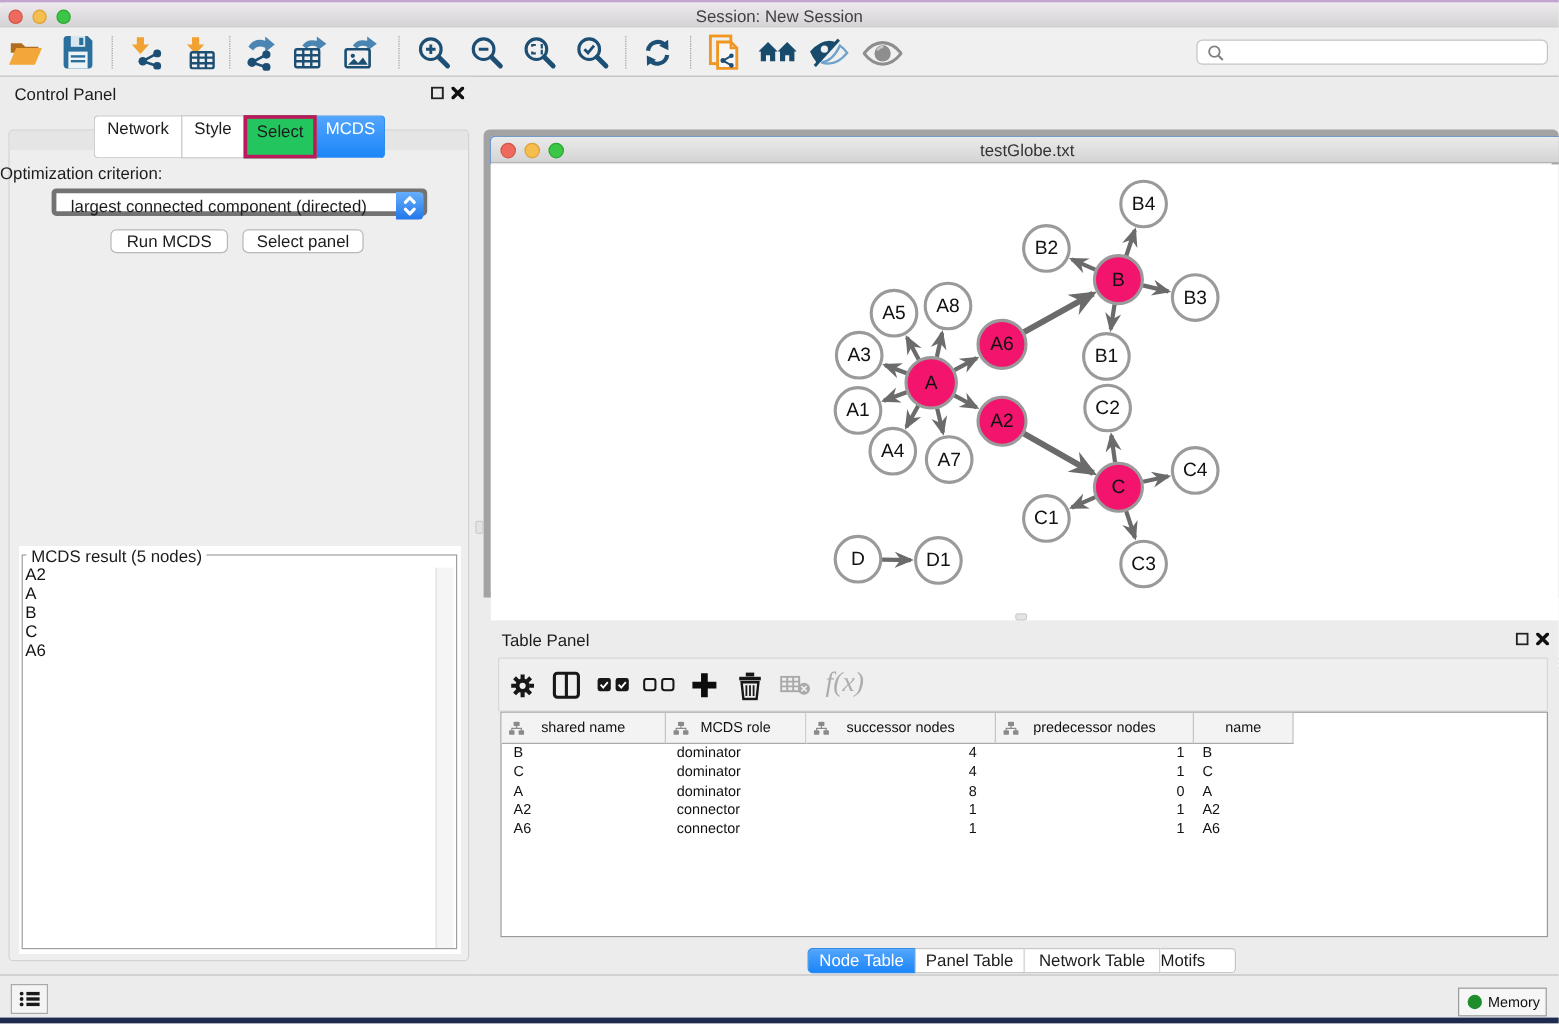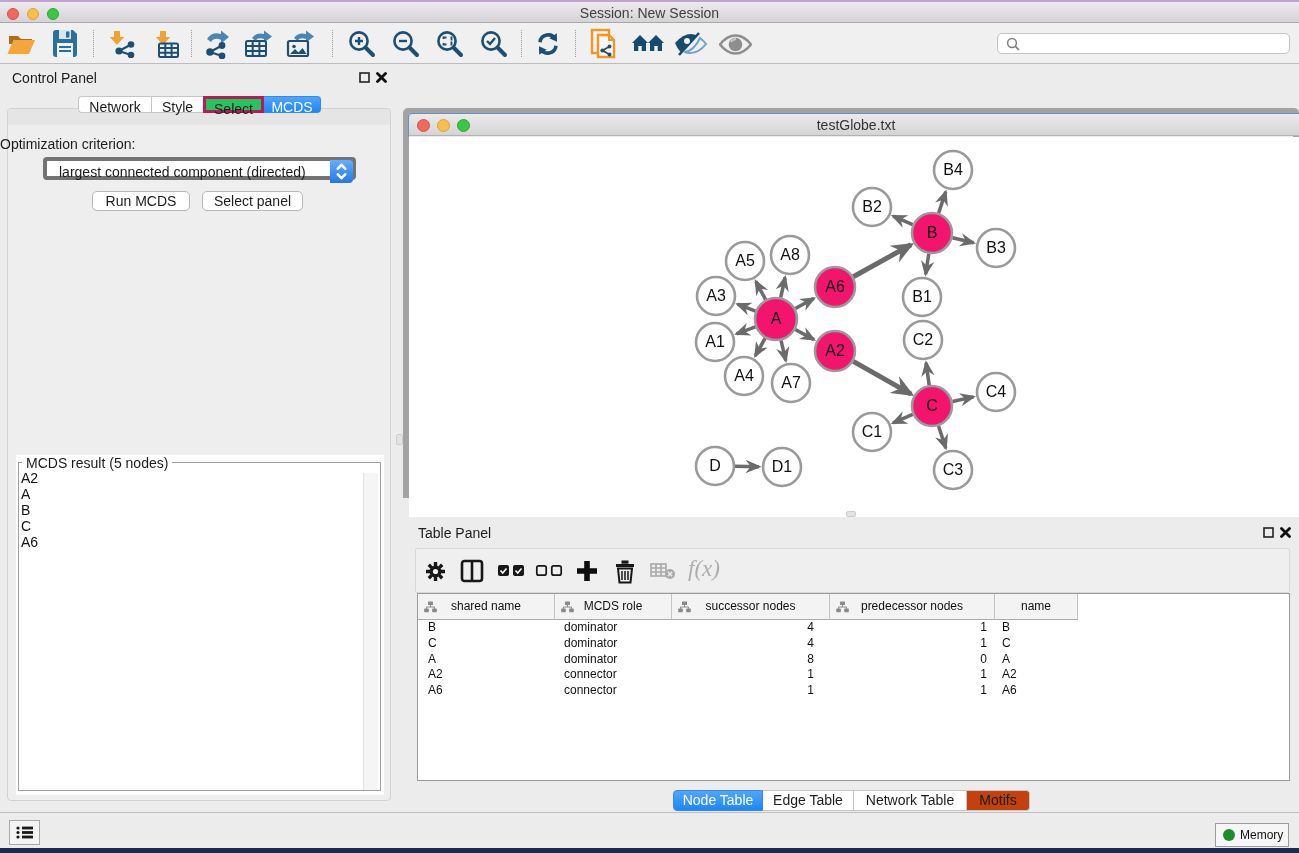--- a/index.html
+++ b/index.html
@@ -146,21 +146,21 @@
       <rect x="1" y="1" width="9" height="9" fill="none" stroke="#222" stroke-width="1.6"></rect>
     </svg>
   <svg class="abs" style="left:376px;top:8px" width="11" height="11" viewBox="0 0 11 11">
       <path d="M1.5 1.5 L9.5 9.5 M9.5 1.5 L1.5 9.5" stroke="#111" stroke-width="2.8" stroke-linecap="round"></path>
     </svg>
 
   <div class="abs" style="left:7px;top:44px;width:384px;height:693px;background:#eeeeee;border:1px solid #d2d2d2;border-radius:4px;">
       <div style="width:100%;height:16px;background:#e5e5e5;border-radius:4px 4px 0 0;"></div>
     </div>
 
-  <div class="abs" style="left:78px;top:32px;height:17px;display:flex;font-size:14px;justify-content:flex-end;">
+  <div class="abs" style="left:78px;top:32px;height:36px;display:flex;font-size:14px;justify-content:flex-end;">
     <div style="width:73px;background:#fff;border:1px solid #c6c6c6;border-right:none;border-radius:4px 0 0 4px;text-align:center;line-height:20px;color:#1c1c1c;">Network</div>
     <div style="width:52px;background:#fff;border:1px solid #c6c6c6;border-right:none;text-align:center;line-height:20px;color:#1c1c1c;">Style</div>
     <div style="width:61px;background:#22c55e;border:3px solid #be185d;text-align:center;line-height:20px;color:#1c1c1c;">Select</div>
     <div style="width:57px;background:linear-gradient(#52a5fd,#1c86f9);border:1px solid #2f8cee;border-left:none;border-radius:0 4px 4px 0;text-align:center;line-height:20px;color:#fff;">MCDS</div>
   </div>
 
   <div class="abs" style="left:0;top:72px;width:394px;text-align:left;font-size:14px;color:#1c1c1c;">Optimization criterion:</div>
 
   <div class="abs" style="left:43px;top:93px;width:313px;height:23px;background:#fff;border:4px solid #737373;border-radius:4px;">
     <div style="font-size:14px;color:#1c1c1c;padding:3px 0 0 12px;">largest connected component (directed)</div>
@@ -359,23 +359,23 @@
       <div class="trow"><span class="c1">B</span><span class="c2">dominator</span><span class="c3">4</span><span class="c4">1</span><span class="c5">B</span></div>
       <div class="trow"><span class="c1">C</span><span class="c2">dominator</span><span class="c3">4</span><span class="c4">1</span><span class="c5">C</span></div>
       <div class="trow"><span class="c1">A</span><span class="c2">dominator</span><span class="c3">8</span><span class="c4">0</span><span class="c5">A</span></div>
       <div class="trow"><span class="c1">A2</span><span class="c2">connector</span><span class="c3">1</span><span class="c4">1</span><span class="c5">A2</span></div>
       <div class="trow"><span class="c1">A6</span><span class="c2">connector</span><span class="c3">1</span><span class="c4">1</span><span class="c5">A6</span></div>
     </div>
   </div>
 
   <div class="abs" style="left:270px;top:273px;height:21px;display:flex;font-size:14px;">
     <div style="width:90px;background:linear-gradient(#52a5fd,#1c86f9);border:1px solid #2f8cee;border-radius:4px 0 0 4px;text-align:center;line-height:19px;color:#fff;">Node Table</div>
-    <div style="width:91px;background:#fff;border:1px solid #c6c6c6;border-left:none;text-align:center;line-height:19px;color:#1c1c1c;">Edge Table</div>
+    <div style="width:91px;background:#fff;border:1px solid #c6c6c6;border-left:none;text-align:center;line-height:19px;color:#1c1c1c;">Panel Table</div>
     <div style="width:113px;background:#fff;border:1px solid #c6c6c6;border-left:none;text-align:center;line-height:19px;color:#1c1c1c;">Network Table</div>
-    <div style="width:63px;background:#c2410c;border:1px solid #c6c6c6;border-left:none;border-radius:0 4px 4px 0;text-align:center;line-height:19px;color:#1c1c1c;">Motifs</div>
+    <div style="width:63px;background:#ffffff;border:1px solid #c6c6c6;border-left:none;border-radius:0 4px 4px 0;text-align:left;line-height:19px;color:#1c1c1c;">Motifs</div>
   </div>
 </div>
 
 <div class="abs" style="left:0;top:812px;width:1299px;height:36px;background:#ececec;border-top:1px solid #c0c0c0;">
   <div class="abs" style="left:9px;top:7px;width:31px;height:25px;background:#f4f4f4;border:1px solid #a9a9a9;">
     <svg width="29" height="23" viewBox="0 0 29 23">
       <circle cx="8" cy="7" r="1.6" fill="#1a1a1a"></circle>
         <rect x="12" y="5.6" width="11" height="2.8" fill="#1a1a1a"></rect>
       <circle cx="8" cy="11.5" r="1.6" fill="#1a1a1a"></circle>
         <rect x="12" y="10.1" width="11" height="2.8" fill="#1a1a1a"></rect>

